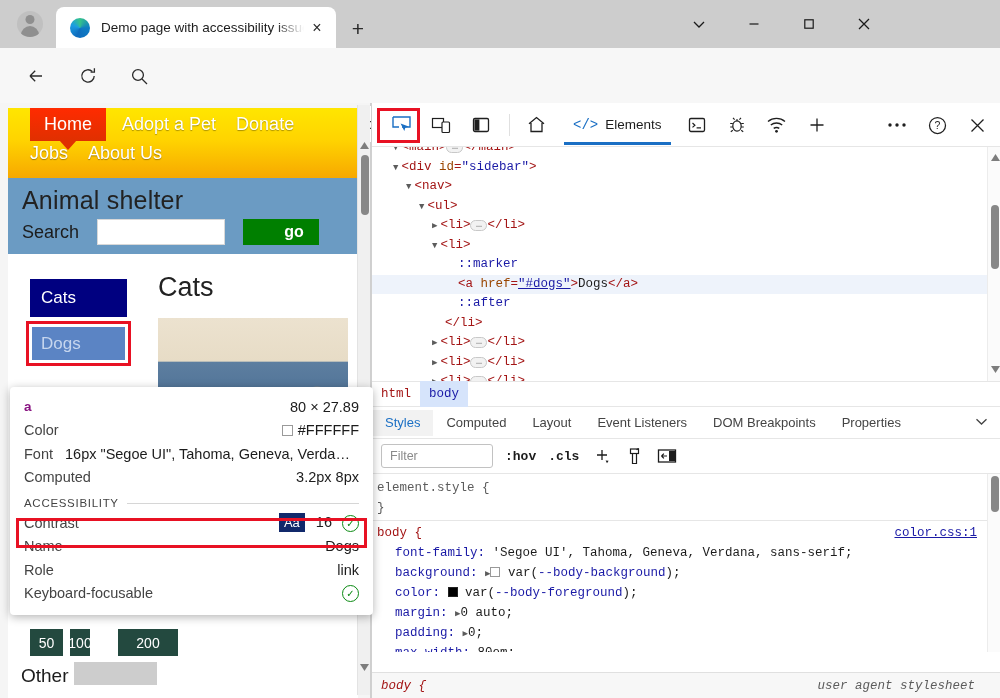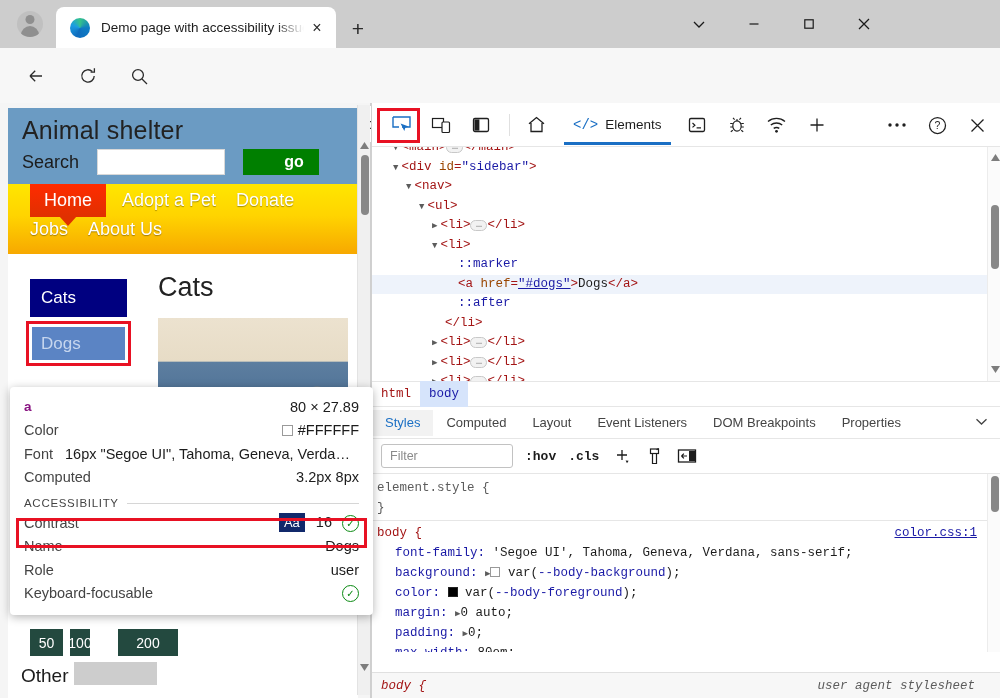--- a/index.html
+++ b/index.html
@@ -312,21 +312,21 @@
   }
   .stab.active { color: #1a6fc4; background: #f2f2f2; }
   #stab-chevron { position: absolute; right: 12px; top: 7px; color: #444; }
 
   
   #styles-toolbar {
     width: 629px; height: 35px; display: flex; align-items: center; gap: 0;
     border-bottom: 1px solid #e6e6e6; background: #ffffff; padding-left: 9px;
   }
   #filter-input {
-    width: 132px; height: 24px; border: 1px solid #c2c2c2; border-radius: 3px;
+    width: 112px; height: 24px; border: 1px solid #c2c2c2; border-radius: 3px;
     background: #ffffff; display: flex; align-items: center; padding-left: 8px;
     font-size: 12.5px; color: #8a8a8a;
   }
   .stoolbtn {
     margin-left: 12px; font-family: "Liberation Mono", monospace;
     font-size: 13px; color: #1c1c1c; font-weight: 700;
     display: flex; align-items: center; height: 24px;
   }
   .stoolicon { margin-left: 14px; display: flex; align-items: center; color: #1c1c1c; }
 
@@ -496,38 +496,38 @@
           <circle cx="3" cy="3" r="1.8" fill="#1c1c1c"></circle>
           <circle cx="10" cy="3" r="1.8" fill="#1c1c1c"></circle>
           <circle cx="17" cy="3" r="1.8" fill="#1c1c1c"></circle>
         </svg>
     </div>
   </div>
 
   <div id="viewport">
     <div id="page">
 
+      <div id="page-nav">
+        <div id="nav-row1">
+          <span class="navlink" id="nav-home">Home</span>
+          <span class="navlink">Adopt a Pet</span>
+          <span class="navlink">Donate</span>
+        </div>
+        <div id="nav-row2">
+          <span class="navlink">Jobs</span>
+          <span class="navlink">About Us</span>
+        </div>
+      </div>
+
       <div id="page-header">
         <div id="shelter-title">Animal shelter</div>
         <div id="search-row">
           <span id="search-label">Search</span>
           <div id="search-input"></div>
           <div id="go-button">go</div>
-        </div>
-      </div>
-
-      <div id="page-nav">
-        <div id="nav-row1">
-          <span class="navlink" id="nav-home">Home</span>
-          <span class="navlink">Adopt a Pet</span>
-          <span class="navlink">Donate</span>
-        </div>
-        <div id="nav-row2">
-          <span class="navlink">Jobs</span>
-          <span class="navlink">About Us</span>
         </div>
       </div>
 
       <div id="page-body">
         <div id="side-cats">Cats</div>
         <div id="side-dogs">
           <span>Dogs</span>
         </div>
         <div id="dogs-caret"></div>
         <div id="dogs-highlight"></div>
@@ -783,21 +783,21 @@
       </span>
     </div>
 
     <div class="trow">
       <span class="l">Name</span>
       <span class="r">Dogs</span>
     </div>
 
     <div class="trow">
       <span class="l">Role</span>
-      <span class="r">user</span>
+      <span class="r">link</span>
     </div>
 
     <div class="trow">
       <span class="l">Keyboard-focusable</span>
       <span class="r">
         <span class="check">✓</span>
       </span>
     </div>
 
     <div id="contrast-highlight"></div>

